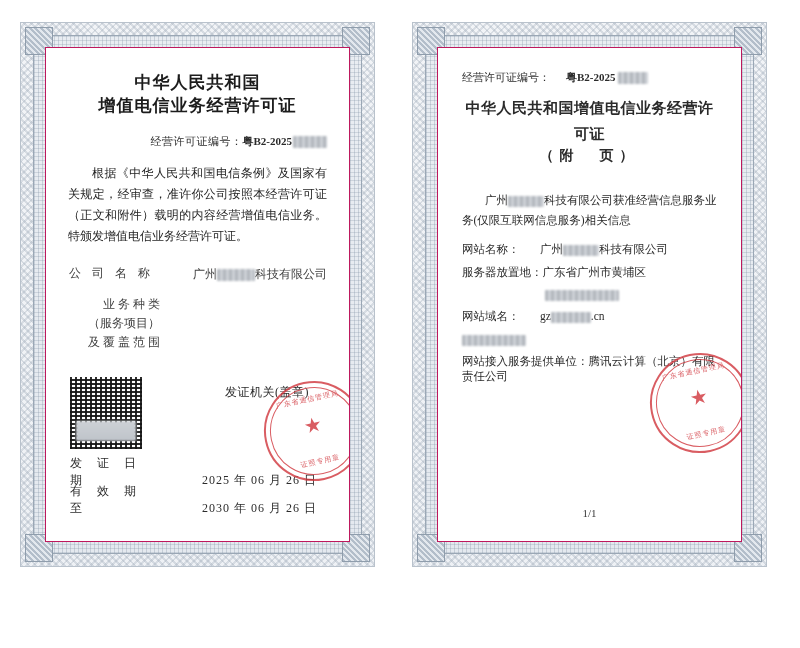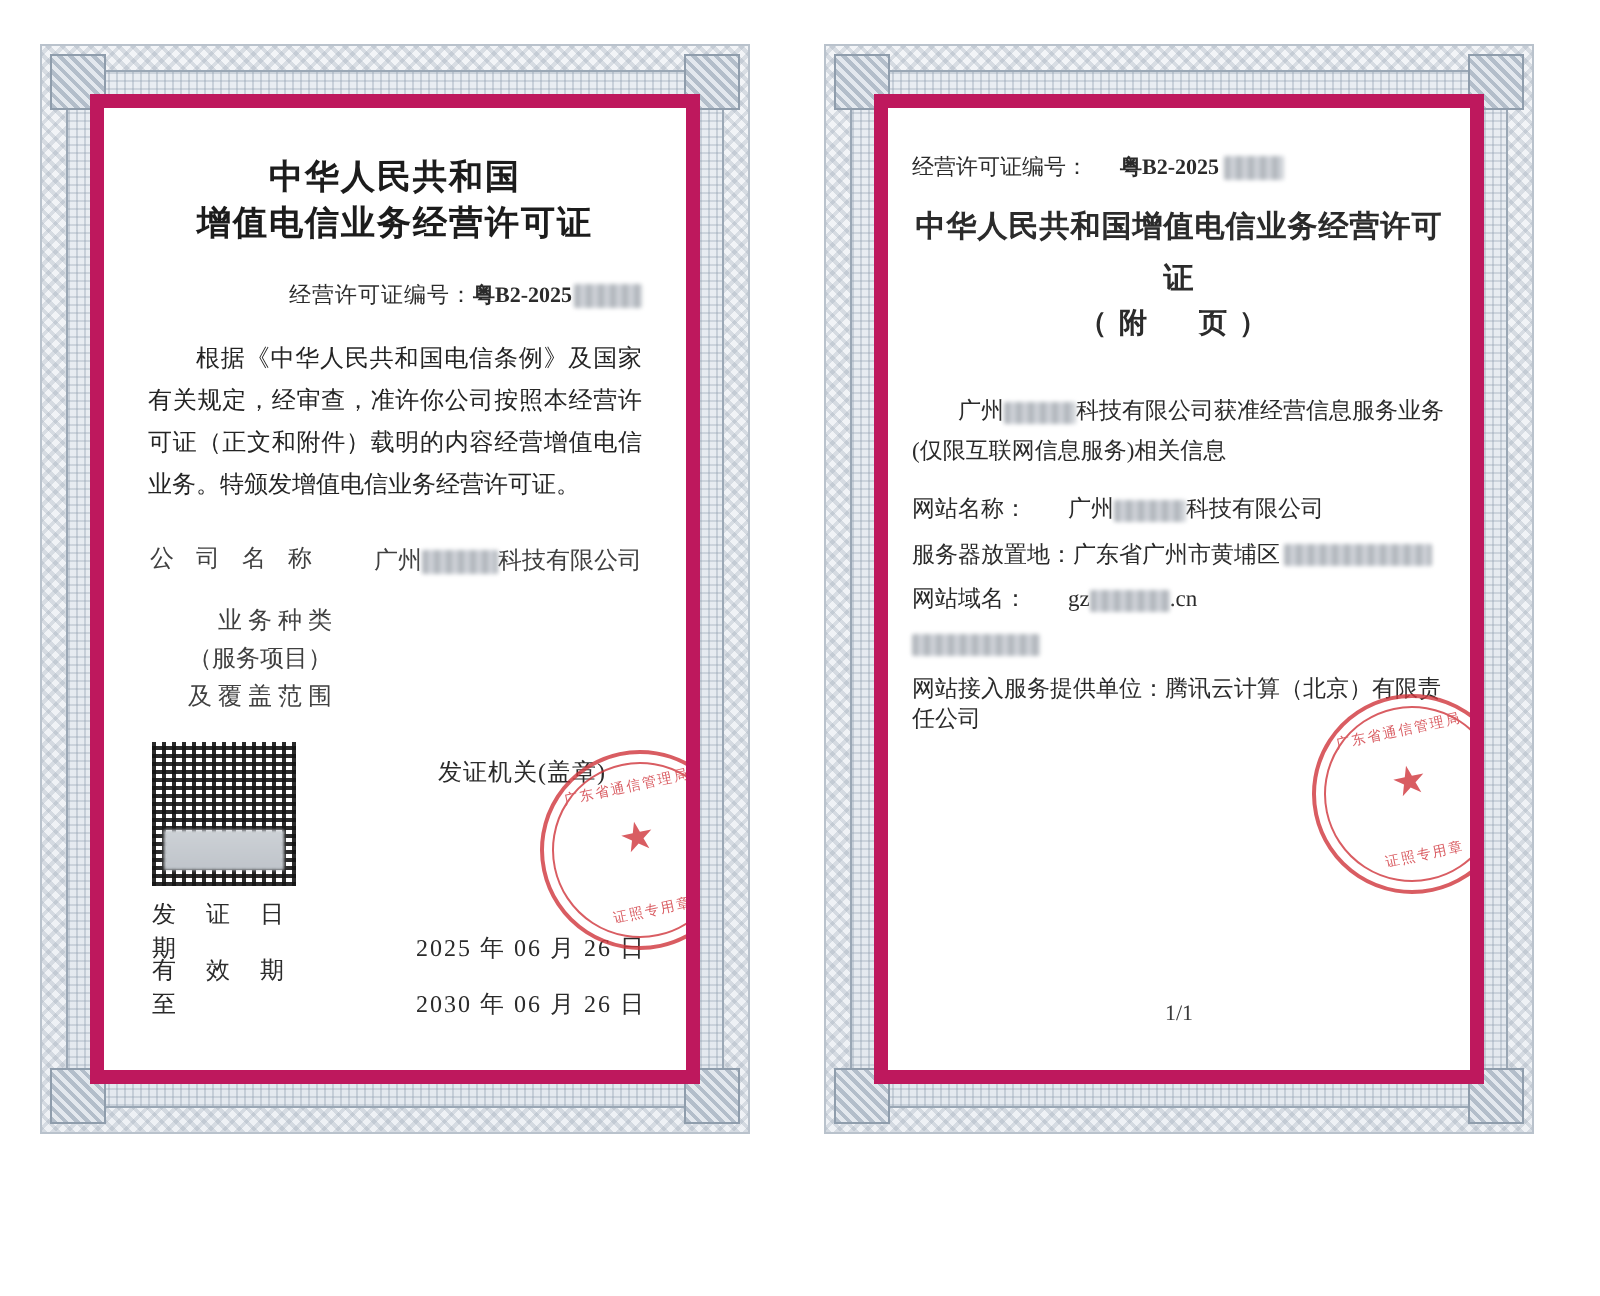--- a/index.html
+++ b/index.html
@@ -49,21 +49,21 @@
     border: 1px solid #9aa7b5;
     background:
       repeating-linear-gradient(90deg, rgba(140,155,172,0.35) 0 1px, rgba(255,255,255,0) 1px 4px),
       repeating-linear-gradient(0deg, rgba(140,155,172,0.30) 0 1px, rgba(255,255,255,0) 1px 4px),
       linear-gradient(#e9edf2, #e4e9ef);
   }
   .frame-inner {
     position: absolute;
     inset: 25px;
     box-sizing: border-box;
-    border: 7px solid #be185d;
+    border: 1px solid #be185d;
     background: #ffffff;
     overflow: hidden;
   }
   .corner {
     position: absolute;
     width: 26px;
     height: 26px;
     border: 1px solid #8f9dac;
     background:
       repeating-linear-gradient(45deg, rgba(120,138,158,0.45) 0 2px, rgba(255,255,255,0) 2px 4px),
@@ -247,21 +247,21 @@
     left: 212px;
     bottom: 88px;
     width: 96px;
     height: 96px;
   }
 
   
   .annex-body {
     position: absolute;
     inset: 0;
-    padding: 18px 12px;
+    padding: 18px 24px;
     box-sizing: border-box;
     color: #2b2b2b;
   }
   .annex-no-row {
     margin-top: 4px;
     font-size: 11px;
     white-space: nowrap;
   }
   .annex-no-value {
     margin-left: 16px;

